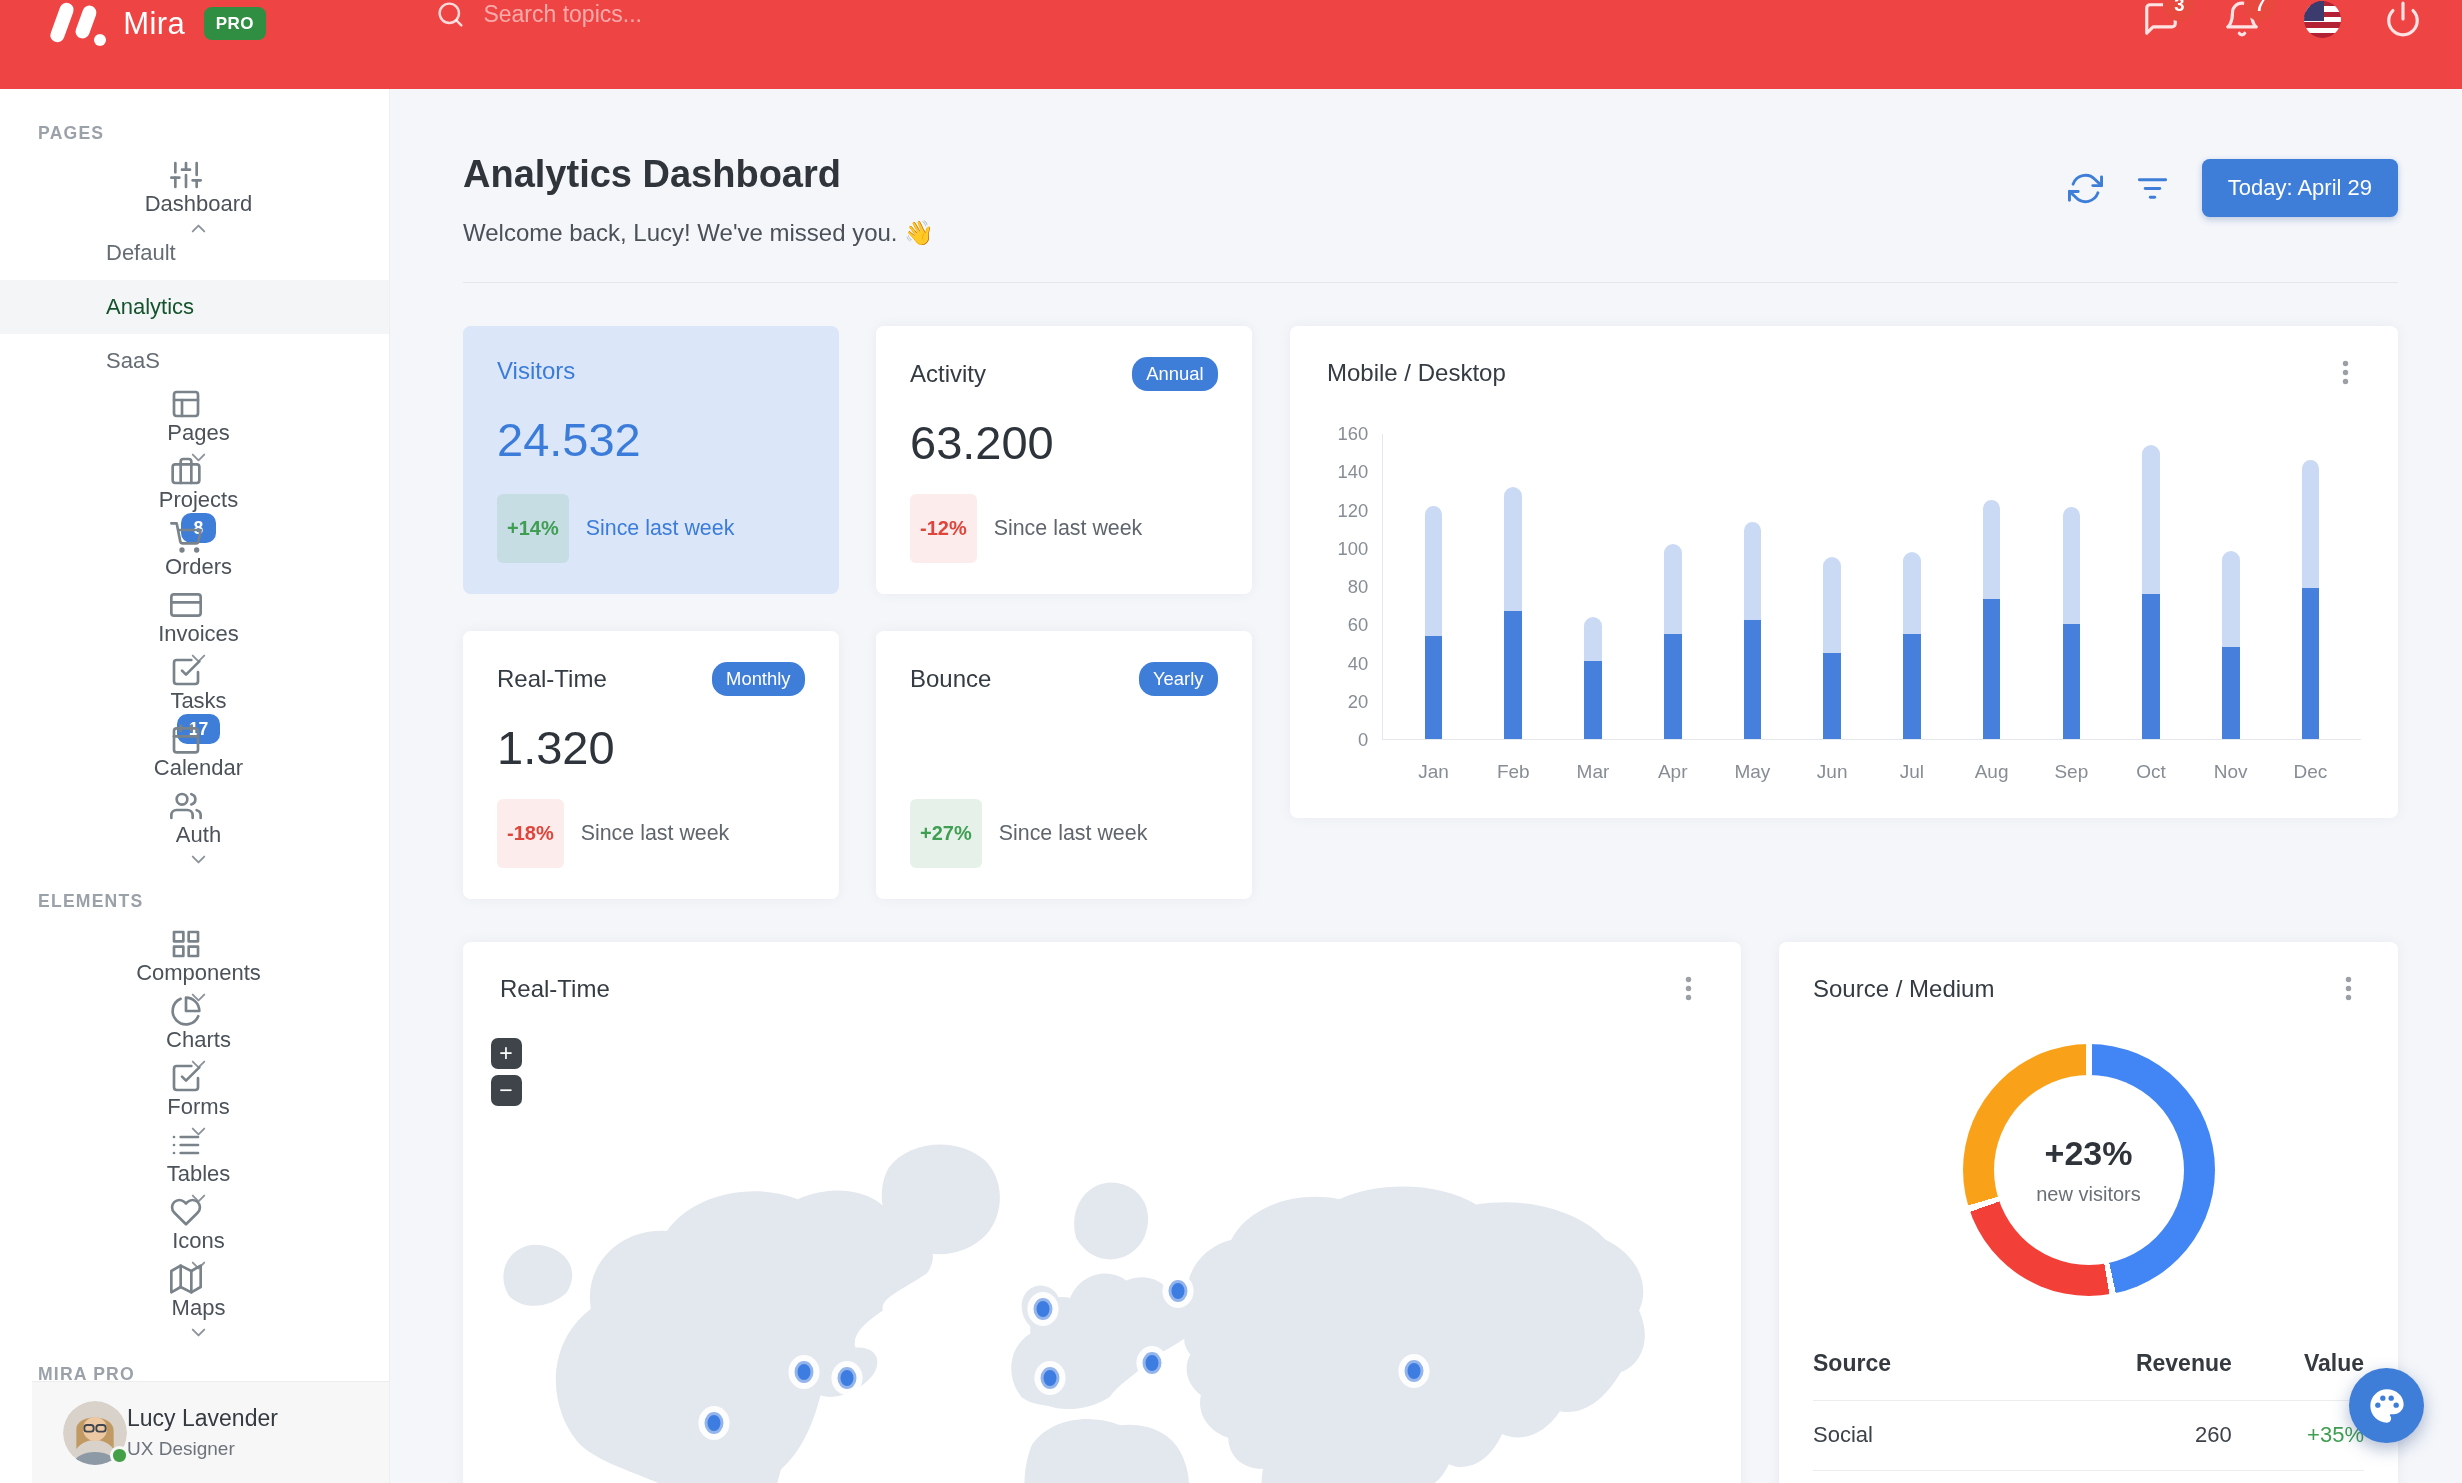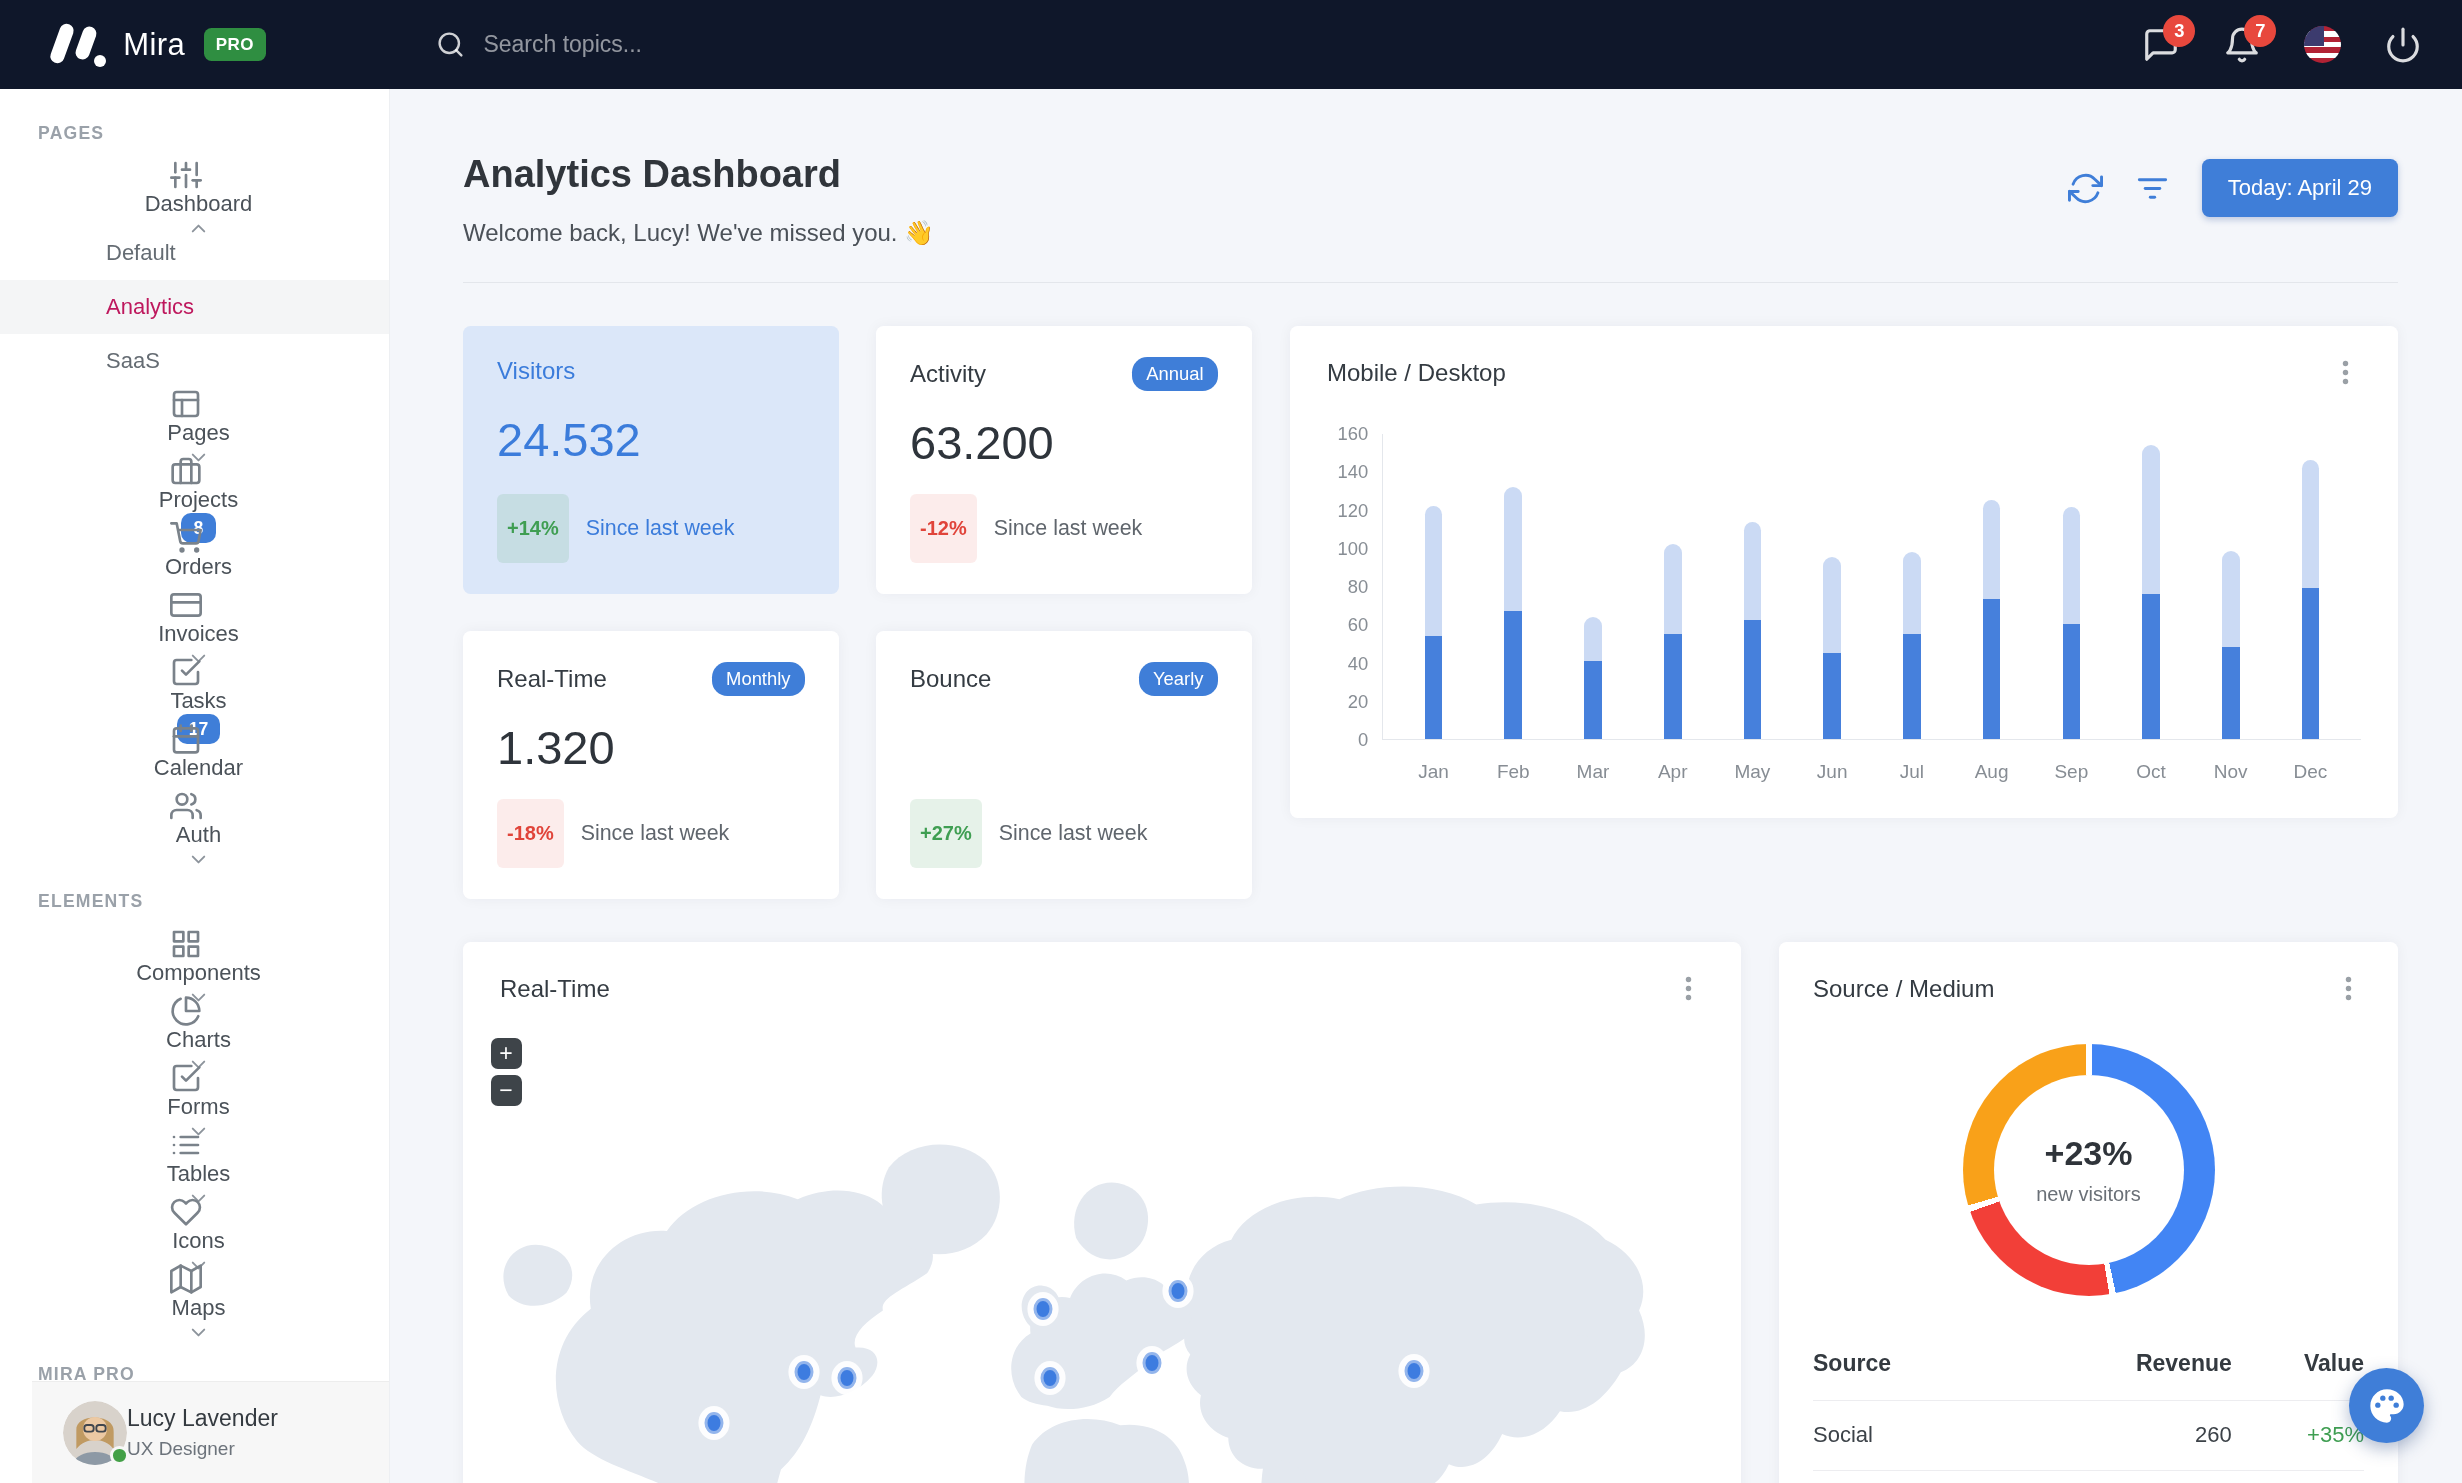--- a/index.html
+++ b/index.html
@@ -1,22 +1,22 @@
 <!DOCTYPE html>
 <html style="font-size:12.2px"><head>
 <meta charset="utf-8">
 <title>Mira - Analytics Dashboard</title>
 <style>
   * { margin:0; padding:0; box-sizing:border-box; }
   html,body { width:2462px; height:1484px; overflow:hidden; background:#f4f6fa;
     font-family:"Liberation Sans", sans-serif; color:#343a40; }
 
   
-  .navbar{position:fixed;top:0;left:0;right:0;height:89px;background:#0f172a;
-    display:flex;align-items:center;z-index:50;}
+  .navbar{position:fixed;top:0;left:0;right:0;height:89px;background:#ef4444;
+    display:flex;align-items:flex-start;z-index:50;}
   .brand{width:390px;display:flex;align-items:center;padding-left:47px;flex:none;}
   .logo{position:relative;width:61px;height:47px;margin-right:15.3px;flex:none;}
   .logo .bar{position:absolute;width:13.8px;height:41px;background:#fff;border-radius:6.9px;transform:rotate(20deg);}
   .logo .bar.b1{left:7.6px;top:1.5px;}
   .logo .bar.b2{left:32px;top:4.6px;height:34px;}
   .logo .dot{position:absolute;left:47px;top:34px;width:12.2px;height:12.2px;border-radius:50%;background:#fff;}
   .brand-name{color:#fff;font-size:31px;font-weight:500;letter-spacing:0.4px;}
   .pro-badge{margin-left:18.4px;background:#2f8e41;color:#fff;font-size:17px;font-weight:700;
     padding:6.1px 12.2px;border-radius:7.6px;letter-spacing:0.4px;}
   .nav-search{display:flex;align-items:center;gap:18.4px;margin-left:46px;}
@@ -38,21 +38,21 @@
     border-right:1.5px solid #edeff2;display:flex;flex-direction:column;}
   .sidebar nav{flex:1;overflow:hidden;}
   .section-label{padding:34px 0 15.3px 38px;font-size:17.6px;font-weight:700;color:#9aa1a9;letter-spacing:1.2px;}
   .nav-item{display:flex;align-items:center;height:67px;padding:0 35px 0 43px;color:#4b5259;font-size:22px;cursor:pointer;flex-direction:column;}
   .nav-item .nicon{width:32px;height:32px;color:#7a828a;margin-right:24.5px;flex:none;}
   .nav-item .nicon svg{width:32px;height:32px;}
   .nav-item .label{flex:1;}
   .badge-pill{background:#3f7ed8;color:#fff;font-size:17.6px;font-weight:700;padding:4.6px 12.2px;border-radius:10px;}
   .chev{width:23px;height:23px;color:#8d949c;}
   .sub-item{height:54px;display:flex;align-items:center;padding-left:106px;font-size:22px;color:#656c73;cursor:pointer;}
-  .sub-item.active{background:#f4f5f6;color:#be185d;}
+  .sub-item.active{background:#f4f5f6;color:#14532d;}
   .user-card{background:#f7f7f7;border-top:1.5px solid #ededed;padding:18.4px 31px;display:flex;align-items:center;min-height:89px;margin-left:32px;}
   .avatar-wrap{position:relative;width:64px;height:64px;flex:none;}
   .avatar-wrap svg{width:64px;height:64px;border-radius:50%;display:block;}
   .status-dot{position:absolute;right:-1.5px;bottom:0;width:18.4px;height:18.4px;border-radius:50%;background:#43a047;border:3.1px solid #f7f7f7;}
   .user-name{font-size:23px;color:#343a40;}
   .user-role{font-size:19px;color:#6c737b;margin-top:6.1px;}
 
   
   main{position:absolute;left:390px;top:89px;right:0;bottom:0;padding:64px 64px 0 73px;overflow:hidden;}
   .page-header{display:flex;justify-content:space-between;align-items:flex-start;}

